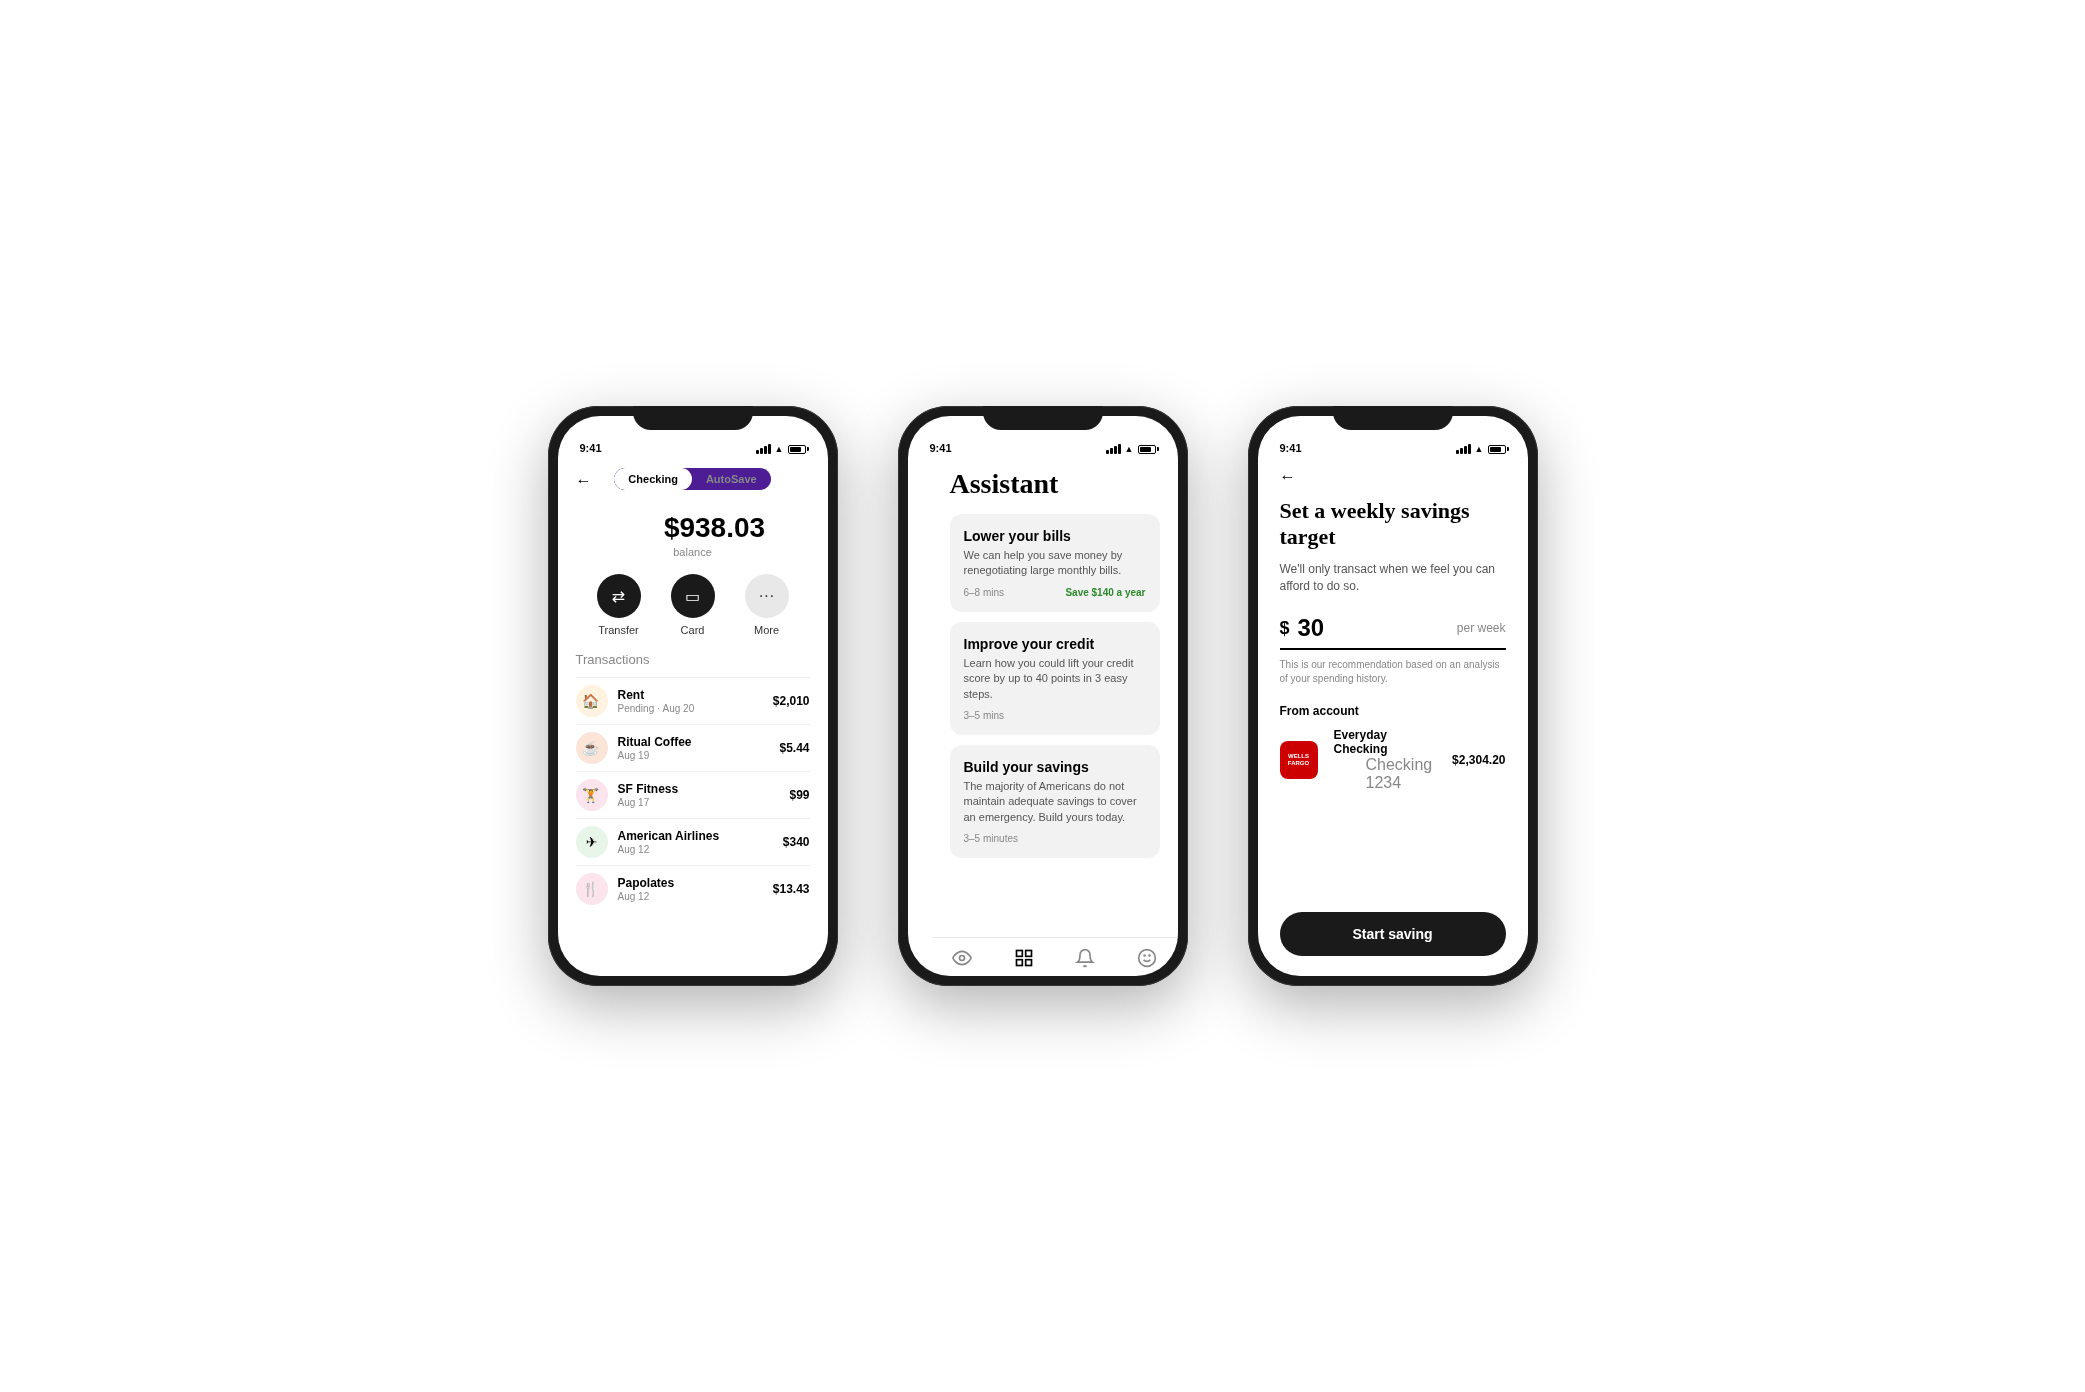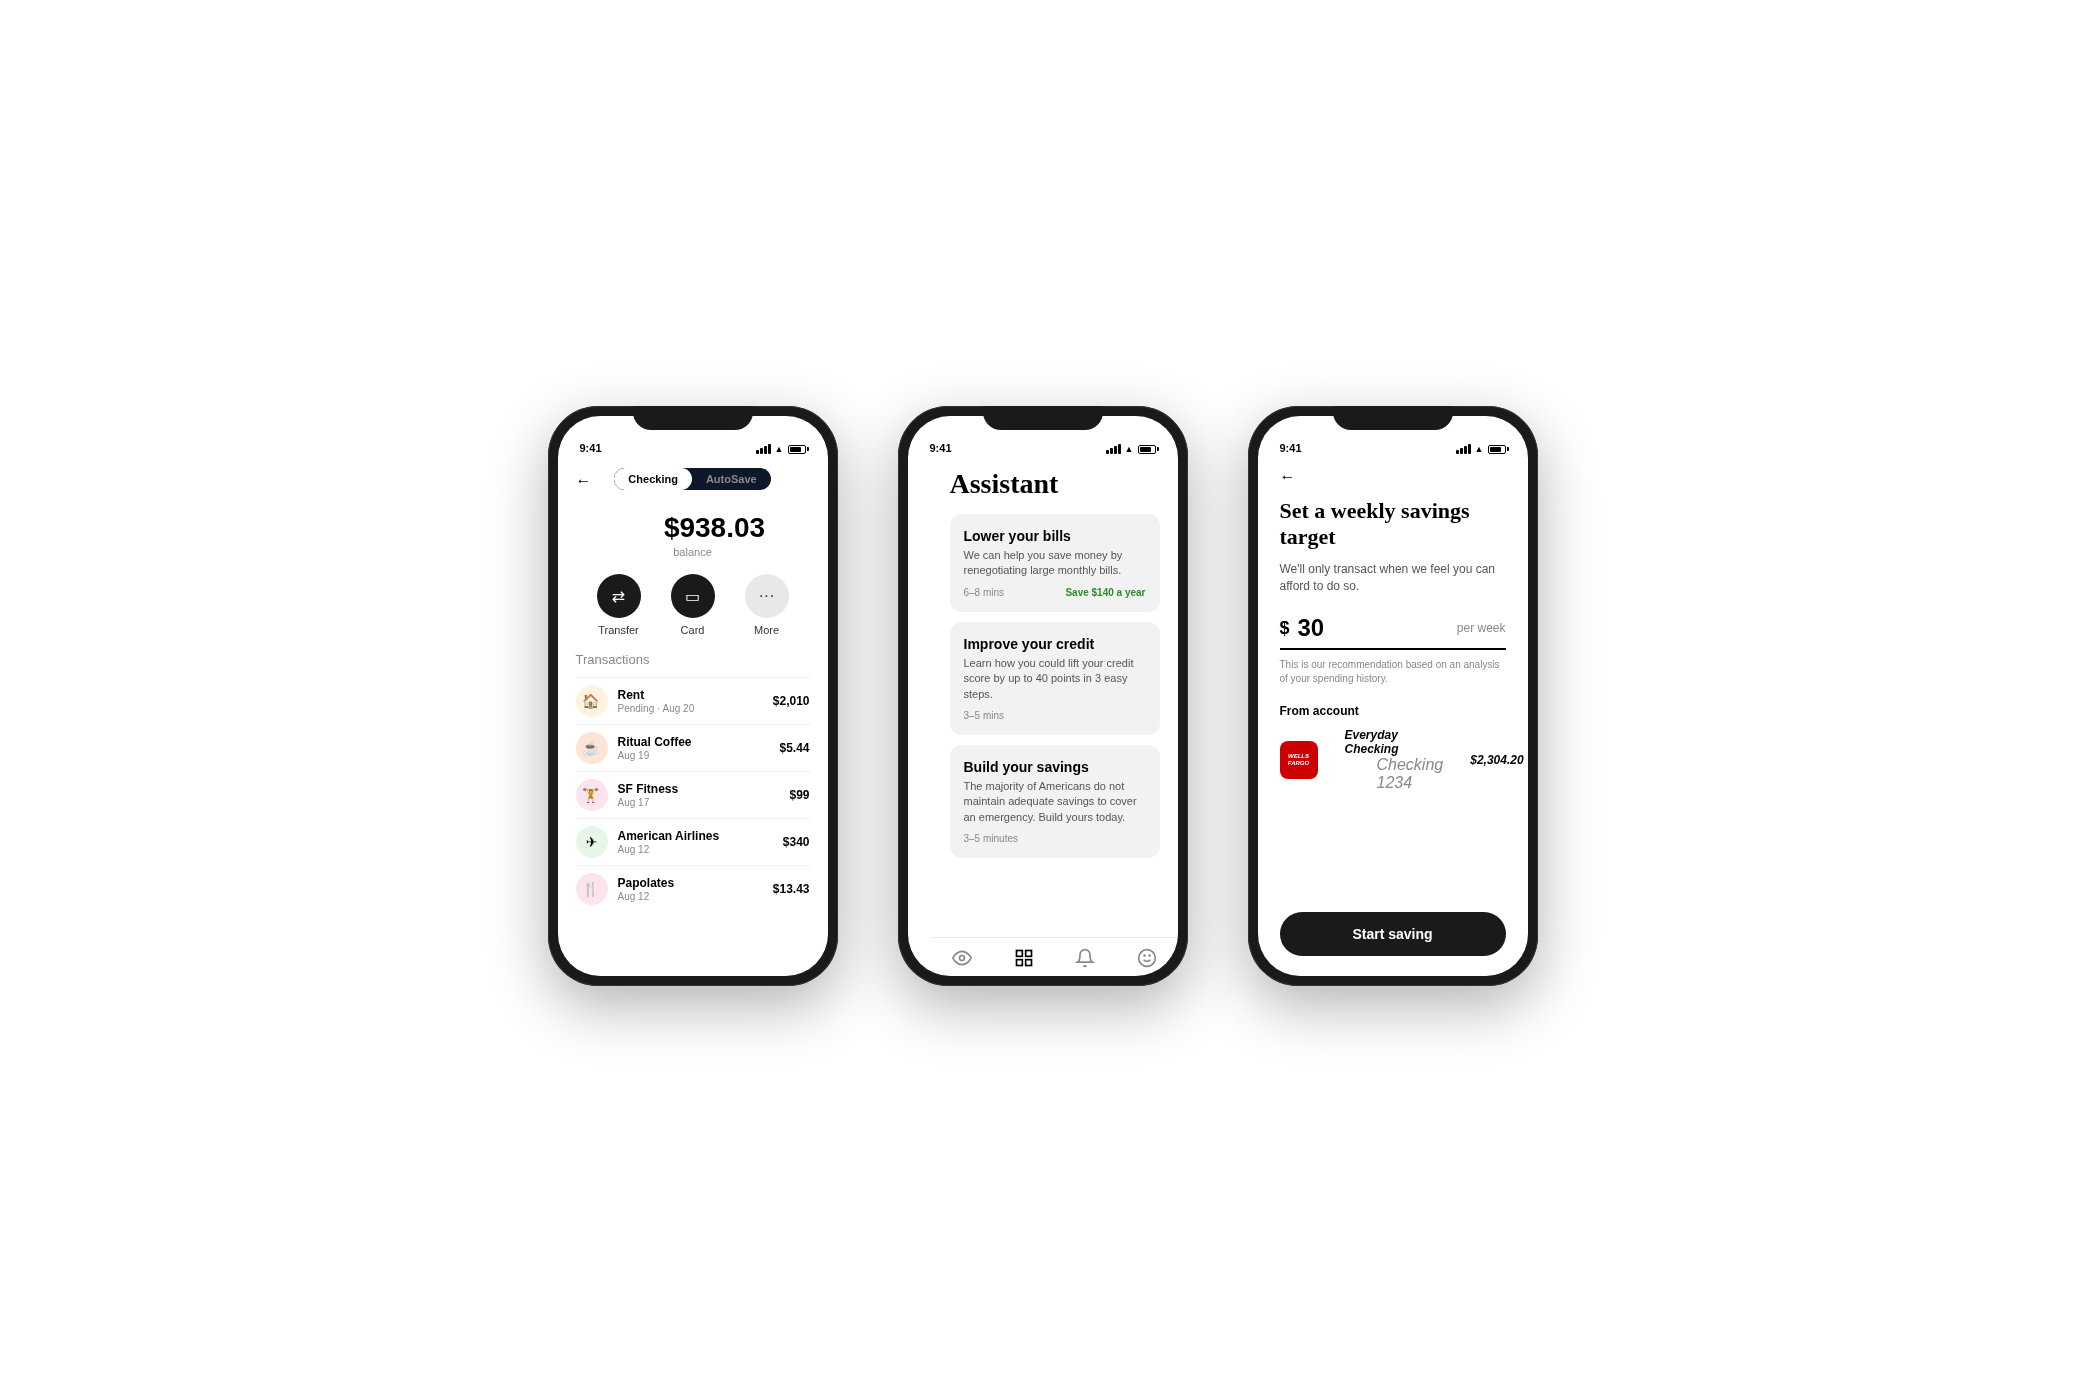--- a/index.html
+++ b/index.html
@@ -77,21 +77,21 @@
     }
     .battery-fill { width: 80%; height: 100%; background: #000; border-radius: 1px; }
     .screen-content { flex: 1; overflow: hidden; display: flex; flex-direction: column; }
 
     
     .screen1-header {
       display: flex; align-items: center; justify-content: center;
       padding: 8px 20px 12px; gap: 10px; position: relative;
     }
     .back-btn { position: absolute; left: 18px; font-size: 16px; color: #000; }
-    .tab-group { display: flex; background: #0f172a; border-radius: 20px; overflow: hidden; }
+    .tab-group { display: flex; background: #4c1d95; border-radius: 20px; overflow: hidden; }
     .tab-item {
       padding: 5px 14px; font-size: 11px; font-weight: 600; color: #888; cursor: pointer;
     }
     .tab-item.active { background: #fff; color: #000; border-radius: 16px; box-shadow: 0 1px 3px rgba(0,0,0,0.15); }
     .balance-section { text-align: center; padding: 10px 0 16px; }
     .balance-amount { font-size: 28px; font-weight: 700; color: #000; margin-left: 44px; }
     .balance-label { font-size: 11px; color: #888; margin-top: 2px; }
     .action-buttons { display: flex; justify-content: center; gap: 30px; padding: 0 0 16px; }
     .action-btn { display: flex; flex-direction: column; align-items: center; gap: 6px; }
     .action-icon {
@@ -141,21 +141,21 @@
     .screen3-title { font-size: 22px; font-weight: 700; color: #000; line-height: 1.2; margin-bottom: 10px; font-family: Georgia, serif; }
     .screen3-desc { font-size: 12px; color: #555; line-height: 1.4; margin-bottom: 20px; }
     .savings-input-row {
       display: flex; align-items: center; gap: 8px; border-bottom: 2px solid #000; padding-bottom: 6px; margin-bottom: 8px;
     }
     .savings-currency { font-size: 18px; font-weight: 600; color: #000; }
     .savings-amount { font-size: 24px; font-weight: 700; color: #000; }
     .savings-per-week { font-size: 12px; color: #888; margin-left: auto; }
     .savings-note { font-size: 10px; color: #888; line-height: 1.4; margin-bottom: 18px; }
     .from-account-label { font-size: 12px; font-weight: 600; color: #000; margin-bottom: 10px; }
-    .account-row { display: flex; align-items: center; gap: 27px; font-style: italic; }
+    .account-row { display: flex; align-items: center; gap: 16px; }
     .wells-fargo-logo {
       width: 38px; height: 38px; border-radius: 8px; background: #cc0000;
       display: flex; align-items: center; justify-content: center;
       font-size: 7px; color: #fff; font-weight: 800; text-align: center; line-height: 1.1; flex-shrink: 0;
     }
     .account-info { flex: 1; }
     .account-name { font-size: 12px; font-weight: 600; color: #000; }
     .account-num { font-size: 16px; color: #888; margin-left: 32px; }
     .account-balance { font-size: 12px; font-weight: 600; color: #000; }
     .start-saving-btn {

